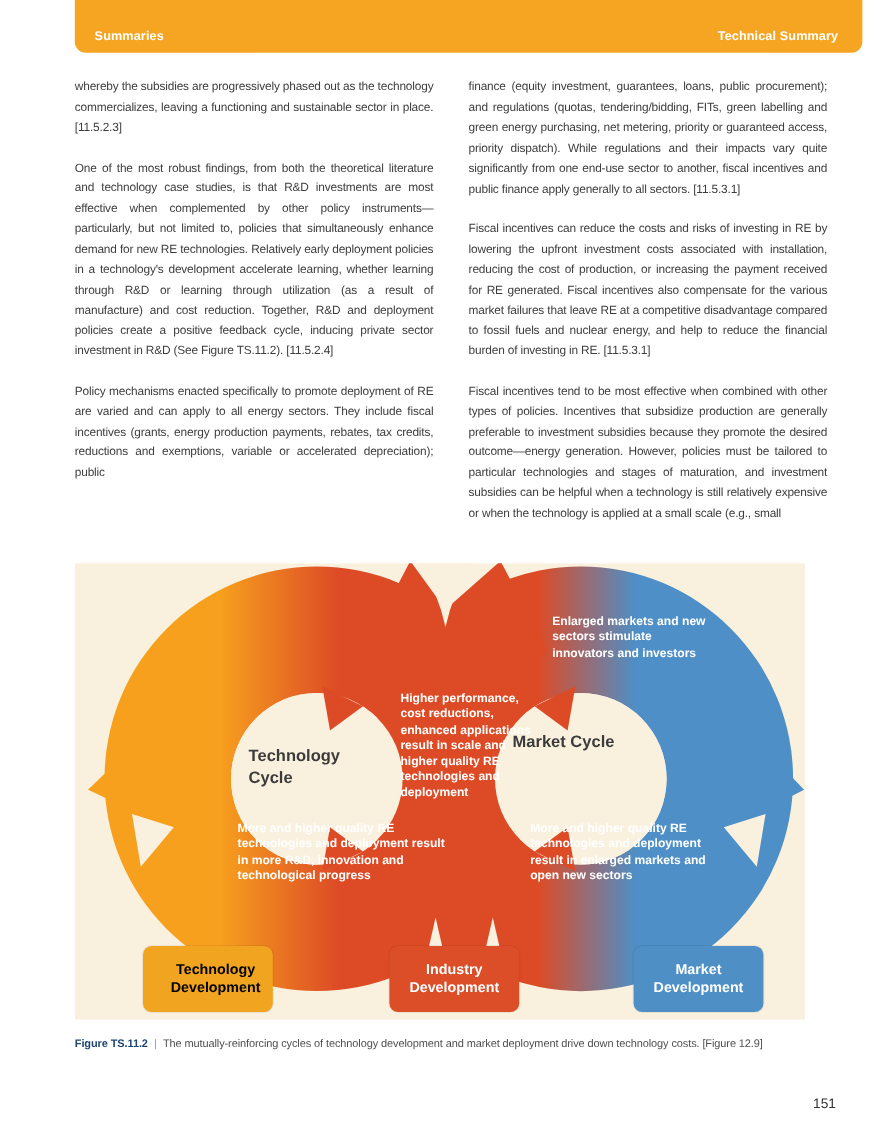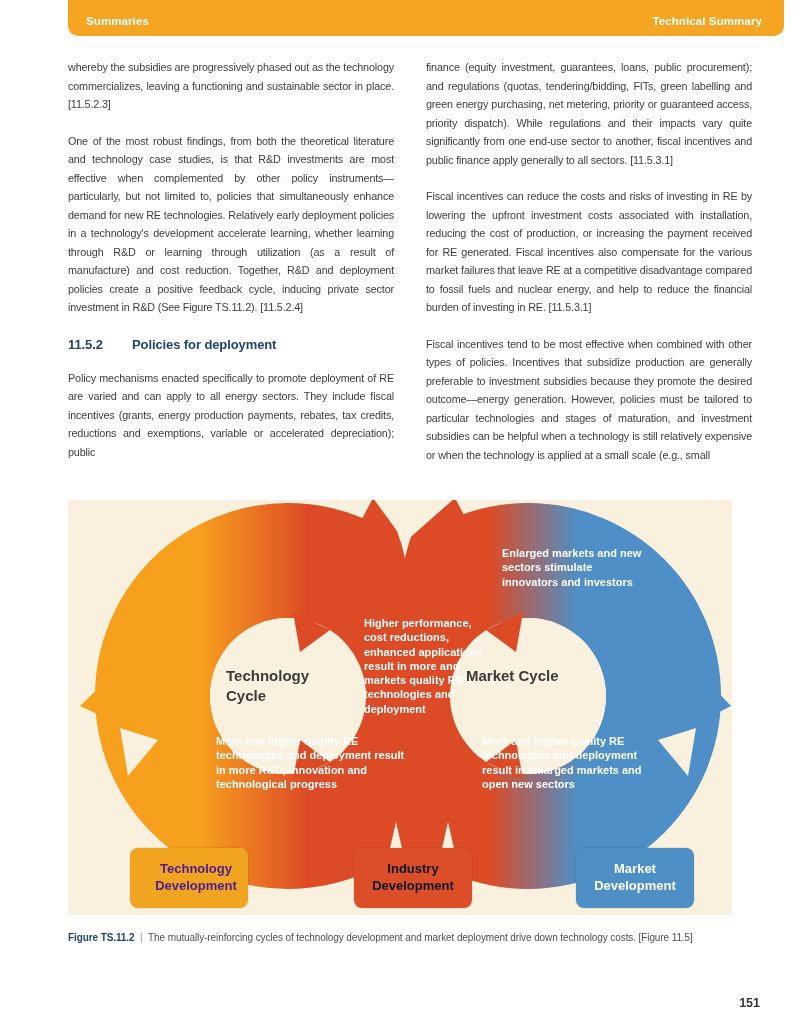--- a/index.html
+++ b/index.html
@@ -1,20 +1,20 @@
 <!DOCTYPE html>
 <html><head>
 <meta charset="utf-8">
 <style>
   * { margin:0; padding:0; box-sizing:border-box; }
   body { background:#ffffff; font-family:"Liberation Sans", sans-serif; }
   .page { position:relative; width:800px; height:1035px; background:#ffffff; overflow:hidden; }
 
   .header-bar {
-    margin-left:68px; width:716px; height:36px;
+    margin-left:68px; width:716px; height:48px;
     border-radius:0 0 10px 10px;
     display:flex; justify-content:space-between; align-items:flex-end;
     padding:0 22px 9px 18px;
     color:#ffffff; font-weight:bold; font-size:11.5px; letter-spacing:0.1px;
   }
 
   .columns {
     margin:22px 0 0 68px; width:684px;
     display:flex; gap:32px;
   }
@@ -37,21 +37,21 @@
   .hub {
     position:absolute; font-size:15px; font-weight:bold; line-height:1.35;
     text-align:left;
   }
   .flabel.tl { left:148px; top:34px;  width:184px; }
   .flabel.tr { left:434px; top:46px;  width:146px; }
   .flabel.mid{ left:296px; top:116px; width:120px; }
   .flabel.bl { left:148px; top:234px; width:198px; }
   .flabel.br { left:414px; top:234px; width:174px; }
   .hub.hub-left  { left:158px; top:166px; width:124px; }
-  .hub.hub-right { left:398px; top:166px; width:124px; }
+  .hub.hub-right { left:398px; top:153px; width:124px; }
 
   .fbox {
     position:absolute; top:348px; width:118px; height:60px;
     border-radius:8px; display:flex; align-items:center; justify-content:center;
     text-align:center; font-weight:bold; font-size:13px; line-height:1.3;
     box-shadow:0 0 0 1px rgba(0,0,0,0.06);
   }
   .fbox-tech     { left:62px; }
   .fbox-industry { left:286px; }
   .fbox-market   { left:508px; }
@@ -59,40 +59,37 @@
 
   .caption {
     margin:16px 0 0 68px; width:672px;
     font-size:10px; color:#4f4f4f; line-height:1.4; letter-spacing:-0.1px;
   }
   .caption .cap-label { font-weight:bold;text-align:center; }
   .caption .cap-sep { color:#9a9a9a; padding:0 3px; }
 
   .page-number {
     position:absolute; top:996px; right:40px;
-    font-size:12.5px; font-weight:bold; color:#333333;
+    font-size:12.5px; font-weight:normal; color:#333333;
   }
 </style>
 </head>
 <body>
 
 <div class="page">
 
   <div class="header-bar" style="background-color: rgb(246, 165, 34);">
     <span>Summaries</span>
     <span>Technical Summary</span>
   </div>
 
   <div class="columns">
     <div class="col">
       <p>whereby the subsidies are progressively phased out as the technology commercializes, leaving a functioning and sustainable sector in place. [11.5.2.3]</p>
       <p>One of the most robust findings, from both the theoretical literature and technology case studies, is that R&amp;D investments are most effective when complemented by other policy instruments—particularly, but not limited to, policies that simultaneously enhance demand for new RE technologies. Relatively early deployment policies in a technology's development accelerate learning, whether learning through R&amp;D or learning through utilization (as a result of manufacture) and cost reduction. Together, R&amp;D and deployment policies create a positive feedback cycle, inducing private sector investment in R&amp;D (See Figure TS.11.2). [11.5.2.4]</p>
-      <h2 class="section-heading" style="color: rgb(31, 68, 112);">
-        <span class="hnum">11.5.2</span><span>Policies for deployment</span>
-      </h2>
       <p>Policy mechanisms enacted specifically to promote deployment of RE are varied and can apply to all energy sectors. They include fiscal incentives (grants, energy production payments, rebates, tax credits, reductions and exemptions, variable or accelerated depreciation); public</p>
     </div>
     <div class="col">
       <p>finance (equity investment, guarantees, loans, public procurement); and regulations (quotas, tendering/bidding, FITs, green labelling and green energy purchasing, net metering, priority or guaranteed access, priority dispatch). While regulations and their impacts vary quite significantly from one end-use sector to another, fiscal incentives and public finance apply generally to all sectors. [11.5.3.1]</p>
       <p>Fiscal incentives can reduce the costs and risks of investing in RE by lowering the upfront investment costs associated with installation, reducing the cost of production, or increasing the payment received for RE generated. Fiscal incentives also compensate for the various market failures that leave RE at a competitive disadvantage compared to fossil fuels and nuclear energy, and help to reduce the financial burden of investing in RE. [11.5.3.1]</p>
       <p>Fiscal incentives tend to be most effective when combined with other types of policies. Incentives that subsidize production are generally preferable to investment subsidies because they promote the desired outcome—energy generation. However, policies must be tailored to particular technologies and stages of maturation, and investment subsidies can be helpful when a technology is still relatively expensive or when the technology is applied at a small scale (e.g., small</p>
     </div>
   </div>
 
   <div class="figure">
@@ -132,38 +129,38 @@
       <path d="M455,112 L418,130 L448,152 Z" fill="#DD4B26"></path>
       <path d="M448,240 L418,262 L455,280 Z" fill="#DD4B26"></path>
 
       <path d="M78,142 L12,206 L72,234 Z" fill="#F7A01E"></path>
       <path d="M52,228 L90,240 L60,276 Z" fill="#FAF0DE"></path>
       <path d="M602,142 L663,206 L608,234 Z" fill="#4D8FC6"></path>
       <path d="M628,228 L590,240 L620,276 Z" fill="#FAF0DE"></path>
     </svg>
 
     <div class="flabel tr" style="color: rgb(255, 255, 255);">Enlarged markets and new sectors stimulate innovators and investors</div>
-    <div class="flabel mid" style="color: rgb(255, 255, 255);">Higher performance, cost reductions, enhanced applications result in more and markets quality RE technologies and deployment</div>
+    <div class="flabel mid" style="color: rgb(255, 255, 255);">Higher performance, cost reductions, enhanced applications result in scale and higher quality RE technologies and deployment</div>
     <div class="flabel bl" style="color: rgb(255, 255, 255);">More and higher quality RE technologies and deployment result in more R&amp;D, innovation and technological progress</div>
     <div class="flabel br" style="color: rgb(255, 255, 255);">More and higher quality RE technologies and deployment result in enlarged markets and open new sectors</div>
 
     <div class="hub hub-left" style="color: rgb(59, 59, 59);">Technology Cycle</div>
     <div class="hub hub-right" style="color: rgb(59, 59, 59);">Market Cycle</div>
 
     <div class="fbox fbox-tech" style="background-color: rgb(240, 164, 31);">
-      <span style="color: #4c1d95; padding-left: 20px;">Technology Development</span>
+      <span style="color: #000000; padding-left: 20px;">Technology Development</span>
     </div>
     <div class="fbox fbox-industry" style="background-color: rgb(219, 78, 39);">
-      <span style="color: #0f172a;">Industry Development</span>
+      <span style="color: #ffffff;">Industry Development</span>
     </div>
     <div class="fbox fbox-market" style="background-color: rgb(78, 144, 197);">
       <span style="color: rgb(255, 255, 255);">Market Development</span>
     </div>
   </div>
 
   <div class="caption">
     <span class="cap-label" style="color: rgb(31, 68, 112);">Figure TS.11.2</span>
     <span class="cap-sep">|</span>
-    <span class="cap-text">The mutually-reinforcing cycles of technology development and market deployment drive down technology costs. [Figure 11.5]</span>
+    <span class="cap-text">The mutually-reinforcing cycles of technology development and market deployment drive down technology costs. [Figure 12.9]</span>
   </div>
 
   <div class="page-number">151</div>
 </div>
 
 </body></html>

